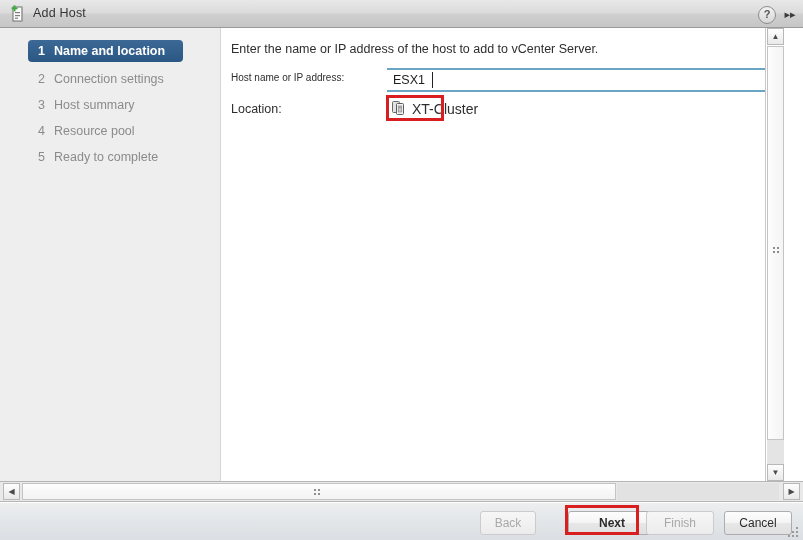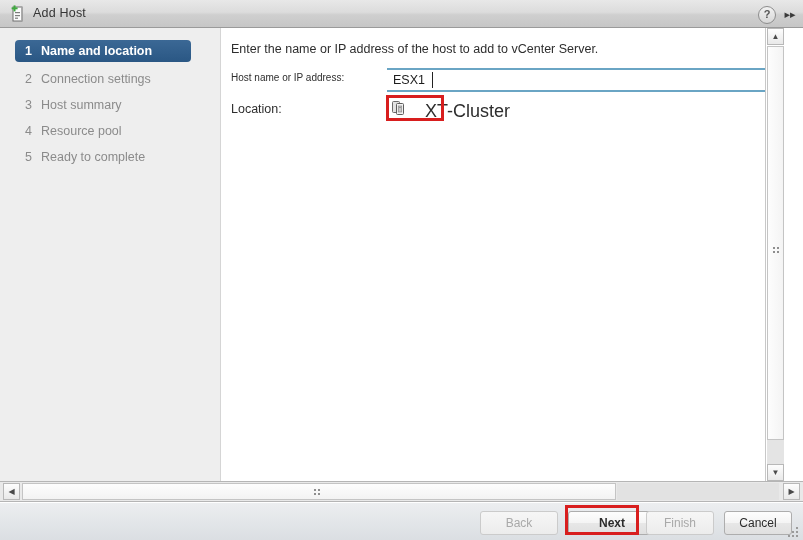--- a/index.html
+++ b/index.html
@@ -81,22 +81,22 @@
   #sidebar {
     position: absolute;
     left: 0; top: 0;
     width: 221px; height: 453px;
     background: #eeeeee;
     border-right: 1px solid #d5d5d5;
     box-sizing: border-box;
   }
   .step {
     position: absolute;
-    left: 15px;
-    width: 176px; height: 22px;
+    left: 28px;
+    width: 155px; height: 22px;
     font-size: 12.5px;
     color: #8b8b8b;
     line-height: 22px;
     box-sizing: border-box;
     padding-left: 10px;
     border-radius: 4px;
     white-space: nowrap;
     cursor: pointer;
   }
   .step .num { display: inline-block; min-width: 11px; }
@@ -173,24 +173,23 @@
     white-space: nowrap;
   }
   #location-icon {
     position: absolute;
     left: 168px; top: 71px;
     width: 18px; height: 18px;
   }
   #location-value {
     position: absolute;
     left: 190px; top: 73px;
-    font-size: 18px;
+    font-size: 14px;
     color: #2e2e2e;
     white-space: nowrap;
-    margin-left: 13px;
   }
 
   
   #vscroll {
     position: absolute;
     right: 0; top: 0;
     width: 19px; height: 453px;
     background: #ffffff;
     border-left: 1px solid #c8c8c8;
     box-sizing: border-box;
@@ -306,21 +305,21 @@
     box-sizing: border-box;
     cursor: pointer;
     white-space: nowrap;
   }
   .btn.disabled {
     color: #a9a9a9;
     border-color: #cbcbcb;
     background: linear-gradient(to bottom, #f6f6f6, #ececec);
     cursor: default;
   }
-  #btn-back   { left: 480px; width: 78px; text-align: center; }
+  #btn-back   { left: 480px; width: 56px; text-align: center; }
   #btn-next   { left: 568px; width: 88px; font-weight: bold; }
   #btn-finish { left: 646px; width: 68px; }
   #btn-cancel { left: 724px; width: 68px; }
   #annot-next {
     position: absolute;
     left: 565px; top: 505px;
     width: 74px; height: 30px;
     border: 3px solid #d81e1e;
     box-sizing: border-box;
     pointer-events: none;

